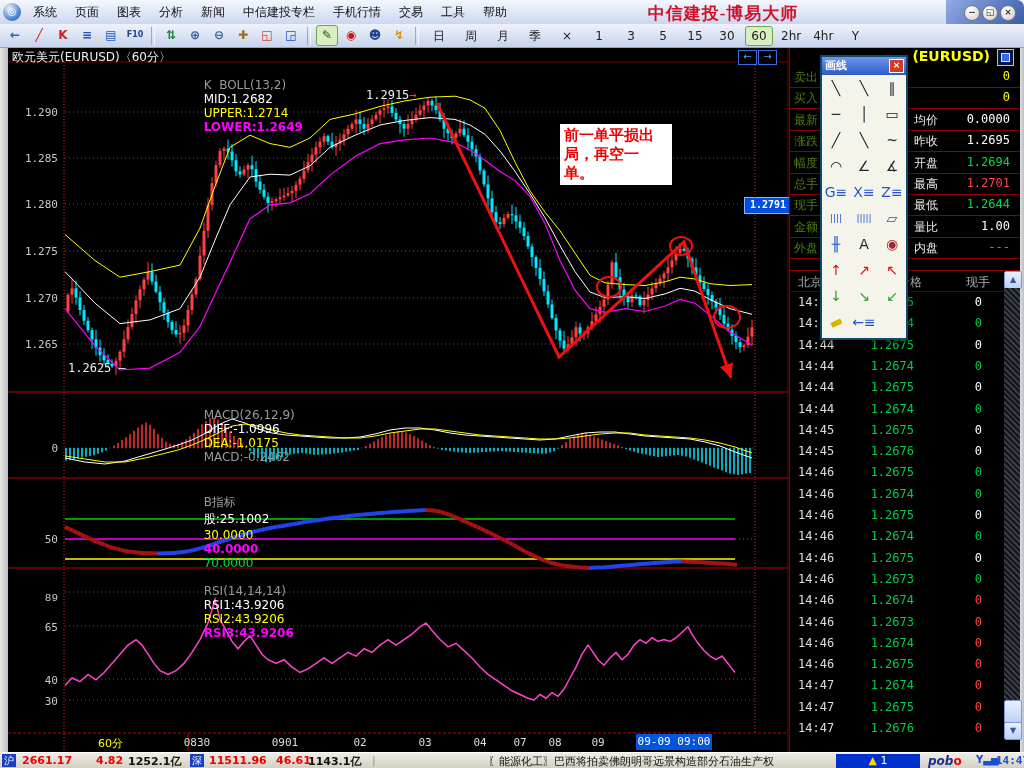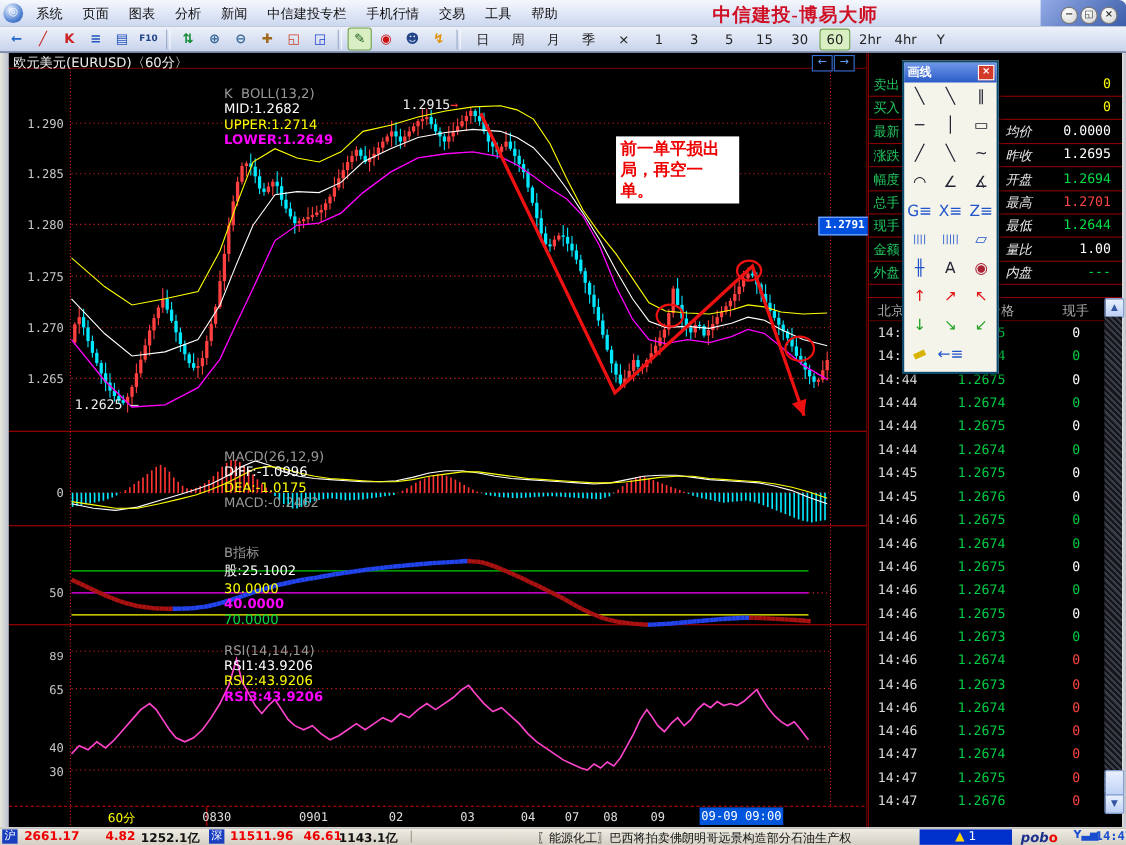--- a/index.html
+++ b/index.html
@@ -57,22 +57,22 @@
   
   #rightpanel{left:789px;top:48px;width:230px;height:704px;background:#000;z-index:9;
     border-left:1px solid #7a0000;}
   #rp-head{position:absolute;left:0;top:0;width:230px;height:18px;}
   #rp-symbol{position:absolute;right:30px;top:0;color:#ffff00;font-weight:bold;font-size:14px;}
   #rp-btn{position:absolute;right:6px;top:1px;width:15px;height:15px;background:#071a3d;
     border:1px solid #9ac4ff;}
   #rp-btn div{width:7px;height:7px;margin:3px auto;background:#2f6cf0;border:1px solid #cfe2ff;}
   .qrow{position:absolute;left:0;width:230px;height:21px;border-bottom:1px solid #8b0000;
     font-size:12px;color:#ddd;}
-  .qrow .ol{position:absolute;left:4px;top:3px;color:#22c55e;}
-  .qrow .il{position:absolute;left:124px;top:3px;color:#e8e8e8;font-style:italic;}
+  .qrow .ol{position:absolute;left:4px;top:3px;color:#4d7c0f;}
+  .qrow .il{position:absolute;left:124px;top:3px;color:#e8e8e8;}
   .qrow .val{position:absolute;right:10px;top:3px;font-family:"DejaVu Sans Mono",monospace;}
   #list-head{position:absolute;left:0;top:222px;width:230px;height:20px;color:#aaa;font-size:12px;
     border-top:1px solid #8b0000;border-bottom:1px solid #550000;}
   .trow{position:absolute;left:0;width:214px;height:21px;font-size:12px;
     font-family:"DejaVu Sans Mono",monospace;}
   .trow .tt{position:absolute;left:8px;top:3px;color:#ddd;}
   .trow .tp{position:absolute;right:90px;top:3px;color:#00cc44;}
   .trow .tv{position:absolute;right:22px;top:3px;}
   
   .sbtn{position:absolute;left:214px;width:16px;height:16px;background:linear-gradient(#eaf1ff,#bcd0f5);
@@ -939,20 +939,26 @@
     <div class="abs xtick" style="left: 360px;">02</div>
     <div class="abs xtick" style="left: 425px; text-align: center;">03</div>
     <div class="abs xtick" style="left: 480px;">04</div>
     <div class="abs xtick" style="left: 520px;">07</div>
     <div class="abs xtick" style="left: 555px;">08</div>
     <div class="abs xtick" style="left: 598px;">09</div>
   </div>
 <div id="x-hl" class="abs">09-09 09:00</div>
 
 <div id="rightpanel" class="abs">
+  <div id="rp-head">
+    <span id="rp-symbol">(EURUSD)</span>
+    <div id="rp-btn">
+        <div></div>
+      </div>
+  </div>
   <div id="quote-rows">
       <div class="qrow" style="top: 18px;">
         <span class="ol">卖出</span>
         <span class="val" style="color: rgb(255, 255, 0);">0</span>
       </div>
       <div class="qrow" style="top: 39.4px;">
         <span class="ol">买入</span>
         <span class="val" style="color: rgb(255, 255, 0);">0</span>
       </div>
       <div class="qrow" style="top: 60.8px;">

